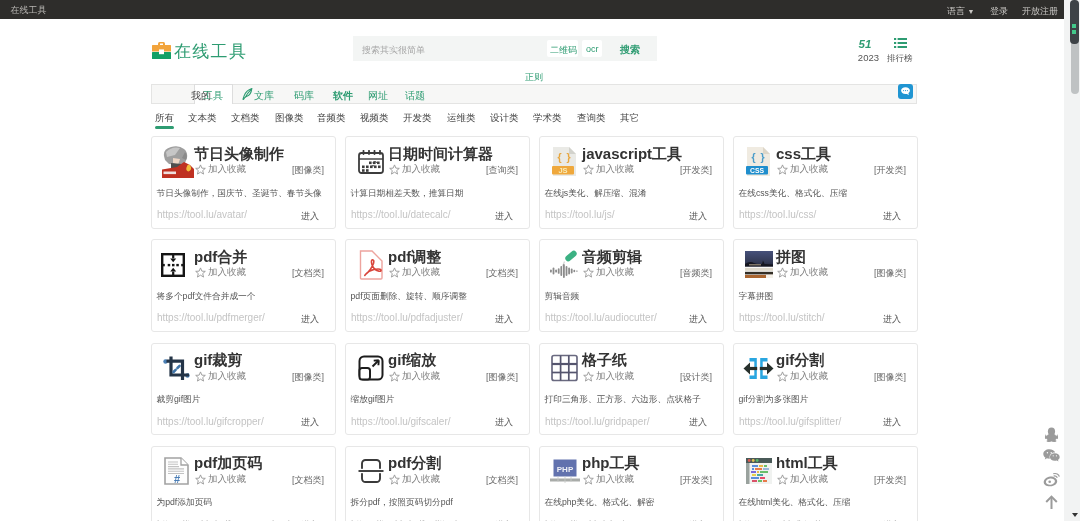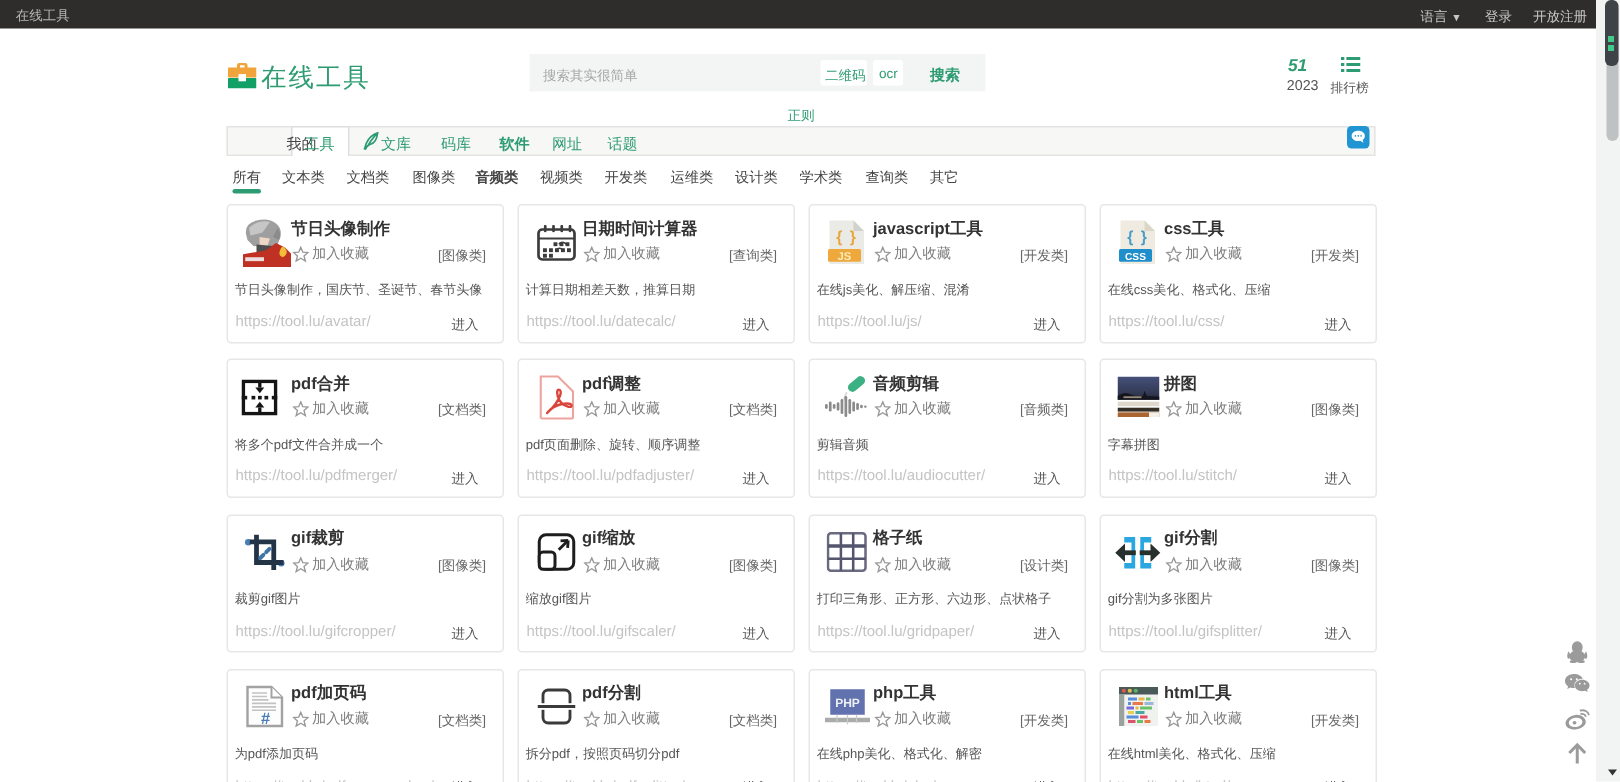--- a/index.html
+++ b/index.html
@@ -5,21 +5,21 @@
   * { margin:0; padding:0; box-sizing:border-box; }
   html,body { width:1080px; height:521px; overflow:hidden; background:#fff;
     font-family:"Liberation Sans", sans-serif; }
   .abs { position:absolute; }
   .topbar { position:absolute; left:0; top:0; width:1064px; height:18.5px; background:#2e2d2b; }
   .topbar .brand { position:absolute; left:10.5px; top:4px; font-size:9px; color:#b8b6b3; }
   .topbar .r { position:absolute; top:4.5px; font-size:9px; color:#c9c7c4; }
   .green { color:#2e9c72; }
   .card { position:absolute; width:185px; height:92.5px; background:#fff; border:1px solid #e7e7e7; border-radius:3px; }
   .card .icon { position:absolute; left:7px; top:7px; width:35px; height:35px; display:flex; align-items:center; justify-content:center; }
-  .card .title { position:absolute; left:42px; top:7.5px; font-size:11px; font-weight:bold; color:#333; white-space:nowrap; }
+  .card .title { position:absolute; left:42px; top:7.5px; font-size:15px; font-weight:bold; color:#333; white-space:nowrap; }
   .card .fav { position:absolute; left:43px; top:26px; font-size:9.5px; color:#7d7d7d; display:flex; align-items:center; }
   .card .tag { position:absolute; right:11px; top:27px; font-size:9px; color:#666; }
   .card .desc { position:absolute; left:4.5px; top:50.5px; font-size:8.7px; color:#555; white-space:nowrap; }
   .card .url { position:absolute; left:5px; top:72px; font-size:10px; color:#c4c4c4; }
   .card .go { position:absolute; right:16px; top:72.5px; font-size:9px; color:#555; }
   .cat { position:absolute; top:112px; font-size:9.5px; color:#444; }
   .tabtxt { position:absolute; top:88.5px; font-size:10px; }
 </style>
 </head>
 <body>
@@ -84,21 +84,21 @@
         <circle cx="9.4" cy="6.6" r="0.55"></circle>
       </g>
     </svg>
 </div>
 
 <span class="cat green" style="left:155px;">所有</span>
 <div class="abs" style="left:155px; top:126px; width:19px; height:2.5px; background:#2e9c72; border-radius:2px;"></div>
 <span class="cat" style="left:188px;">文本类</span>
 <span class="cat" style="left:231px;">文档类</span>
 <span class="cat" style="left:275px;">图像类</span>
-<span class="cat" style="left:317px;font-weight:bold;">音频类</span>
+<span class="cat" style="left:317px;">音频类</span>
 <span class="cat" style="left:360px;">视频类</span>
 <span class="cat" style="left:403px;">开发类</span>
 <span class="cat" style="left:447px;">运维类</span>
 <span class="cat" style="left:490px;">设计类</span>
 <span class="cat" style="left:533px;">学术类</span>
 <span class="cat" style="left:577px;">查询类</span>
 <span class="cat" style="left:620px;">其它</span>
 
 <div class="card" style="left:151px; top:136px;">
   <div class="icon">

